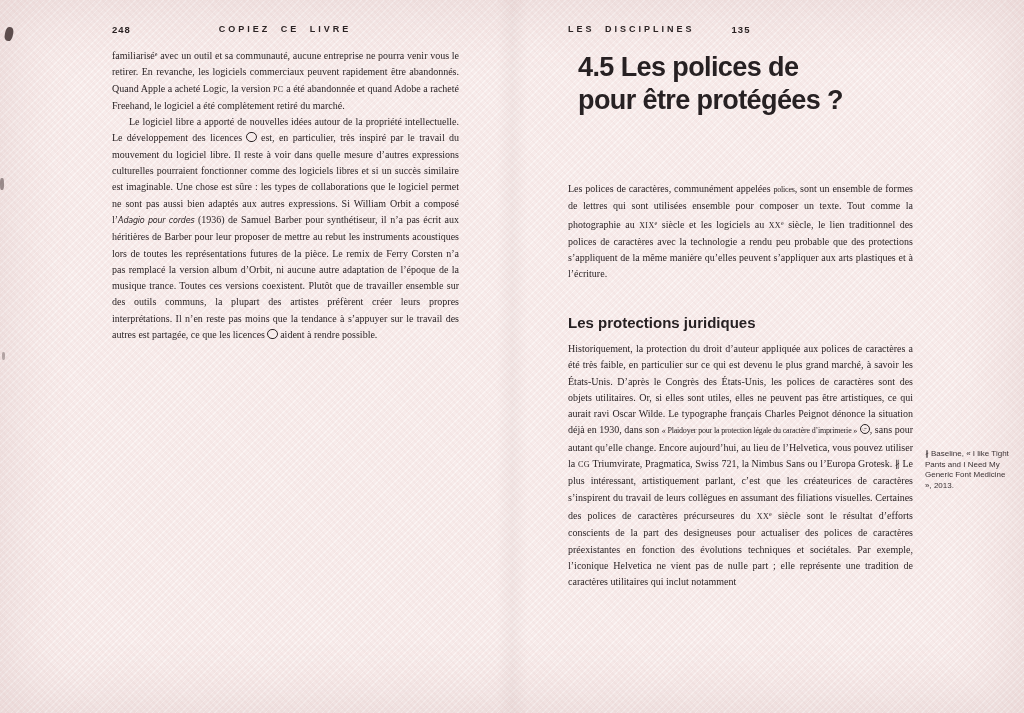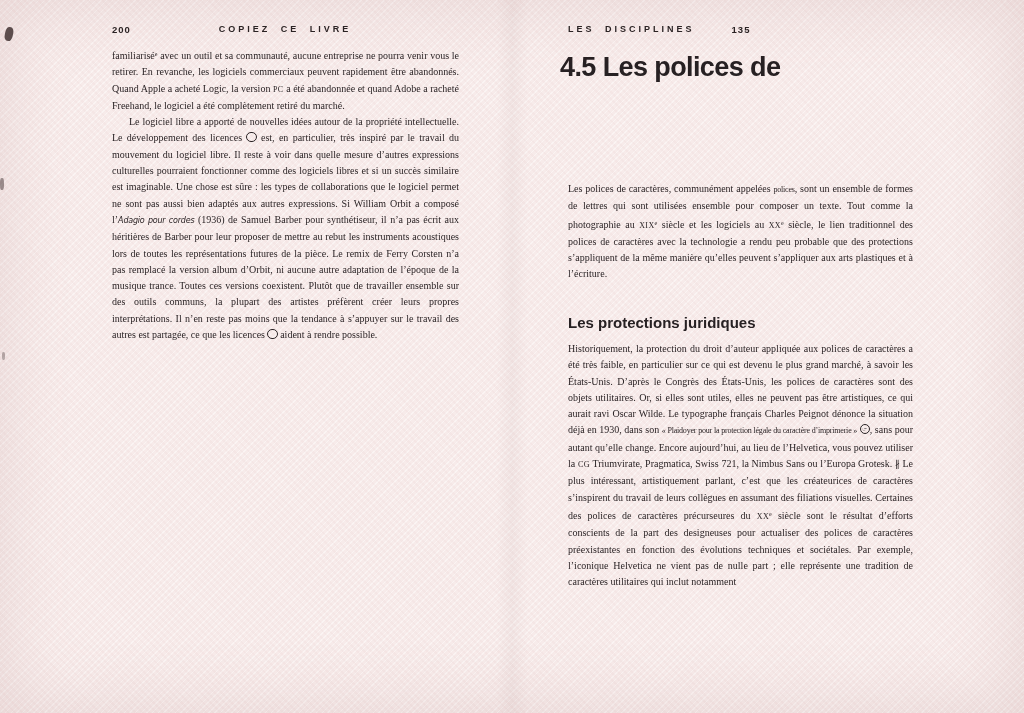--- a/index.html
+++ b/index.html
@@ -39,21 +39,21 @@
   .bodytext{
     font-size:10px;line-height:16.3px;text-align:justify;
     color:#2b2426;
   }
   .bodytext p{margin:0;}
   .bodytext p.indent{text-indent:17px;}
 
   .left-text{position:absolute;left:112px;top:46px;width:347px;}
 
   .rp-title{
-    position:absolute;left:560px;top:51px;width:360px;
+    position:absolute;left:578px;top:51px;width:360px;
     font-family:"Liberation Sans", sans-serif;font-weight:700;
     font-size:27px;line-height:33px;letter-spacing:-0.6px;color:#272123;
   }
   .rp-intro{position:absolute;left:568px;top:181px;width:345px;}
   .rp-subhead{
     position:absolute;left:568px;top:314px;width:345px;
     font-family:"Liberation Sans", sans-serif;font-weight:700;
     font-size:15px;color:#272123;
   }
   .rp-body{position:absolute;left:568px;top:341px;width:345px;}
@@ -96,41 +96,43 @@
 </head>
 <body>
 
 <div class="spread">
   <div class="gutter"></div>
   <div class="smudge s1"></div>
   <div class="smudge s2"></div>
   <div class="smudge s3"></div>
 
   <div>
-    <div class="pagenum" style="left:112px;">200</div>
+    <div class="pagenum" style="left:112px;">248</div>
     <div class="running-head" style="left:112px;width:346px;text-align:center;">COPIEZ CE LIVRE</div>
 
     <div class="left-text bodytext">
       <p>familiarisé<span class="r-sup">e</span> avec un outil et sa communauté, aucune entreprise ne pourra venir vous le retirer. En revanche, les logiciels commerciaux peuvent rapidement être abandonnés. Quand Apple a acheté Logic, la version <span class="r-sc">PC</span> a été abandonnée et quand Adobe a racheté Freehand, le logiciel a été complètement retiré du marché.</p>
       <p class="indent">Le logiciel libre a apporté de nouvelles idées autour de la propriété intellectuelle. Le développement des licences <span class="icon-cc"></span> est, en particulier, très inspiré par le travail du mouvement du logiciel libre. Il reste à voir dans quelle mesure d’autres expressions culturelles pourraient fonctionner comme des logiciels libres et si un succès similaire est imaginable. Une chose est sûre : les types de collaborations que le logiciel permet ne sont pas aussi bien adaptés aux autres expressions. Si William Orbit a composé l’<span class="r-itcond">Adagio pour cordes</span> (1936) de Samuel Barber pour synthétiseur, il n’a pas écrit aux héritières de Barber pour leur proposer de mettre au rebut les instruments acoustiques lors de toutes les représentations futures de la pièce. Le remix de Ferry Corsten n’a pas remplacé la version album d’Orbit, ni aucune autre adaptation de l’époque de la musique trance. Toutes ces versions coexistent. Plutôt que de travailler ensemble sur des outils communs, la plupart des artistes préfèrent créer leurs propres interprétations. Il n’en reste pas moins que la tendance à s’appuyer sur le travail des autres est partagée, ce que les licences <span class="icon-cc"></span> aident à rendre possible.</p>
     </div>
   </div>
 
   <div>
     <div class="running-head" style="left:568px;">LES DISCIPLINES</div>
     <div class="pagenum" style="left:568px;width:346px;text-align:center;">135</div>
 
     <div class="rp-title">
       <div>4.5 Les polices de</div>
+      <div>pour être protégées ?</div>
     </div>
 
     <div class="rp-intro bodytext">Les polices de caractères, communément appelées <span class="r-cond">polices</span>, sont un ensemble de formes de lettres qui sont utilisées ensemble pour composer un texte. Tout comme la photographie au <span class="r-sc">XIX</span><span class="r-sup">e</span> siècle et les logiciels au <span class="r-sc">XX</span><span class="r-sup">e</span> siècle, le lien traditionnel des polices de caractères avec la technologie a rendu peu probable que des protections s’appliquent de la même manière qu’elles peuvent s’appliquer aux arts plastiques et à l’écriture.</div>
 
     <div class="rp-subhead">Les protections juridiques</div>
 
     <div class="rp-body bodytext">Historiquement, la protection du droit d’auteur appliquée aux polices de caractères a été très faible, en particulier sur ce qui est devenu le plus grand marché, à savoir les États-Unis. D’après le Congrès des États-Unis, les polices de caractères sont des objets utilitaires. Or, si elles sont utiles, elles ne peuvent pas être artistiques, ce qui aurait ravi Oscar Wilde. Le typographe français Charles Peignot dénonce la situation déjà en 1930, dans son <span class="r-cond">« Plaidoyer pour la protection légale du caractère d’imprimerie »</span> <span class="icon-note1"></span>, sans pour autant qu’elle change. Encore aujourd’hui, au lieu de l’Helvetica, vous pouvez utiliser la <span class="r-sc">CG</span> Triumvirate, Pragmatica, Swiss 721, la Nimbus Sans ou l’Europa Grotesk. <span class="icon-note2"></span> Le plus intéressant, artistiquement parlant, c’est que les créateurices de caractères s’inspirent du travail de leurs collègues en assumant des filiations visuelles. Certaines des polices de caractères précurseures du <span class="r-sc">XX</span><span class="r-sup">e</span> siècle sont le résultat d’efforts conscients de la part des designeuses pour actualiser des polices de caractères préexistantes en fonction des évolutions techniques et sociétales. Par exemple, l’iconique Helvetica ne vient pas de nulle part ; elle représente une tradition de caractères utilitaires qui inclut notamment</div>
 
     <div class="margin-notes">
+      <p class="margin-note"><span class="icon-note2"></span> Baseline, « I like Tight Pants and I Need My Generic Font Medicine », 2013.</p>
     </div>
   </div>
 
   <div class="edge-shadow"></div>
 </div>
 
 </body></html>

